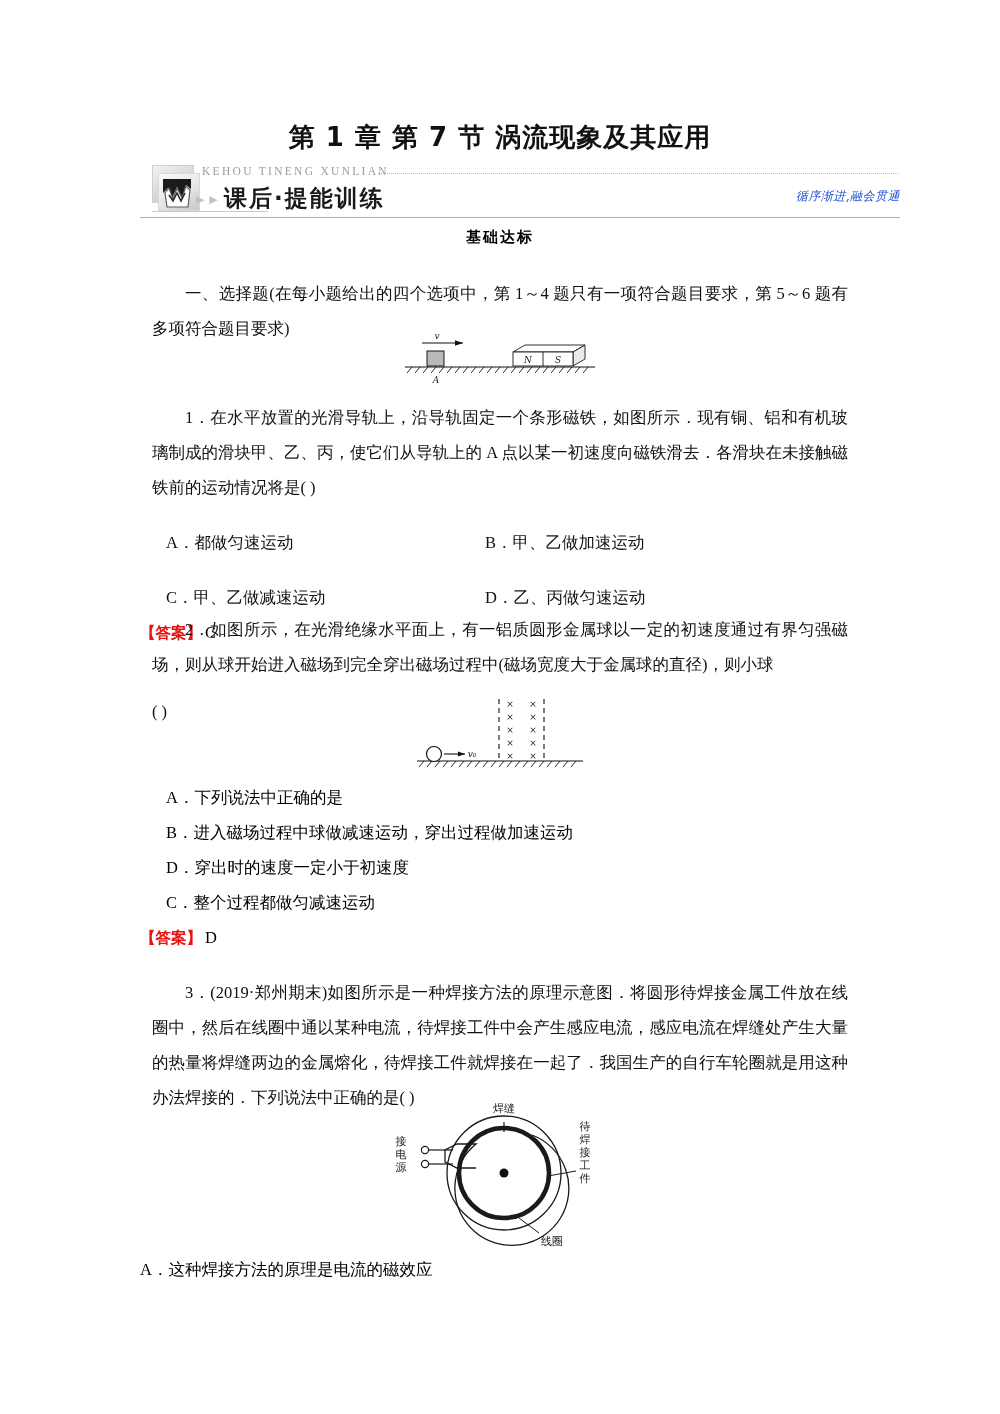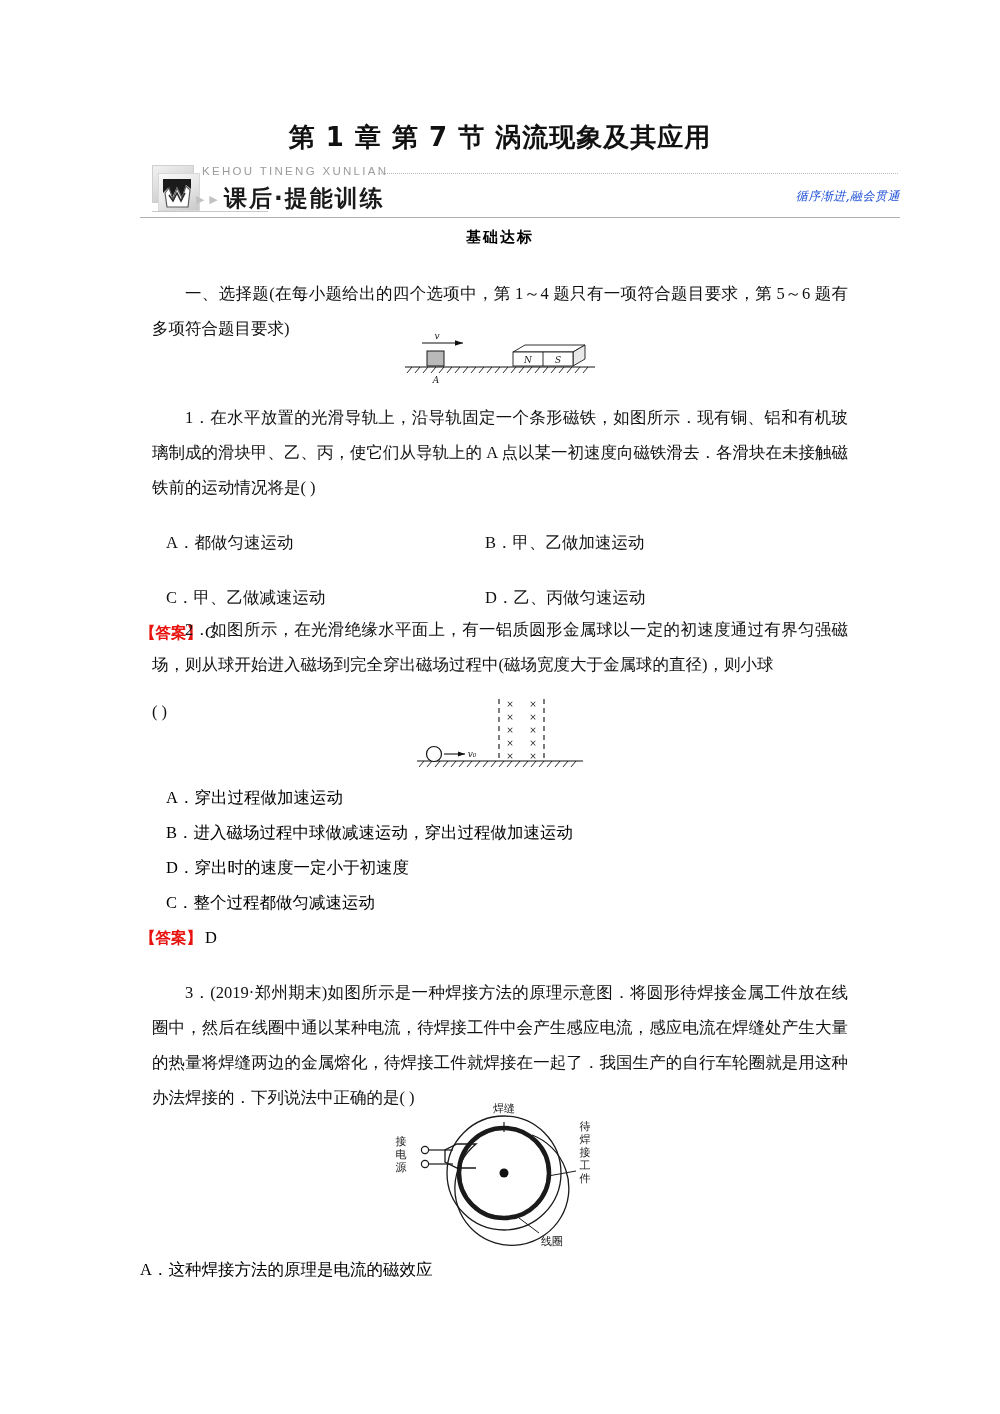--- a/index.html
+++ b/index.html
@@ -62,21 +62,21 @@
     border: 1px solid #d8d8d8;
   }
   .logo-glyph {
     position: absolute;
     left: 7px; top: 4px;
     width: 44px; height: 44px;
   }
   .banner-pinyin {
     position: absolute;
     left: 62px; top: 2px;
-    font-family: Liberation Sans, sans-serif;
+    font-family: Liberation Serif, serif;
     font-size: 11.5px;
     letter-spacing: 2.3px;
     color: #9b9b9b;
     white-space: nowrap;
     text-align: right;
   }
   .banner-dots {
     position: absolute;
     left: 238px; top: 10px;
     width: 520px;
@@ -348,21 +348,21 @@
           <text x="99" y="49">×</text>
             <text x="122" y="49">×</text>
           <text x="99" y="62">×</text>
             <text x="122" y="62">×</text>
         </g>
       </svg>
     </div>
   </div>
 
   <div class="body-col" id="blk-q2opts">
-    <div class="opt-single">A．穿出过程做加速运动</div>
+    <div class="opt-single">A．下列说法中正确的是</div>
     <div class="opt-single">B．进入磁场过程中球做减速运动，穿出过程做加速运动</div>
     <div class="opt-single">D．穿出时的速度一定小于初速度</div>
     <div class="opt-single">C．整个过程都做匀减速运动</div>
     <div class="answer">
       <span class="tag">【答案】</span><span class="val">D</span>
     </div>
   </div>
 
   <div class="body-col" id="blk-q3">
     <p class="para indent">3．(2019·郑州期末)如图所示是一种焊接方法的原理示意图．将圆形待焊接金属工件放在线圈中，然后在线圈中通以某种电流，待焊接工件中会产生感应电流，感应电流在焊缝处产生大量的热量将焊缝两边的金属熔化，待焊接工件就焊接在一起了．我国生产的自行车轮圈就是用这种办法焊接的．下列说法中正确的是(        )</p>

